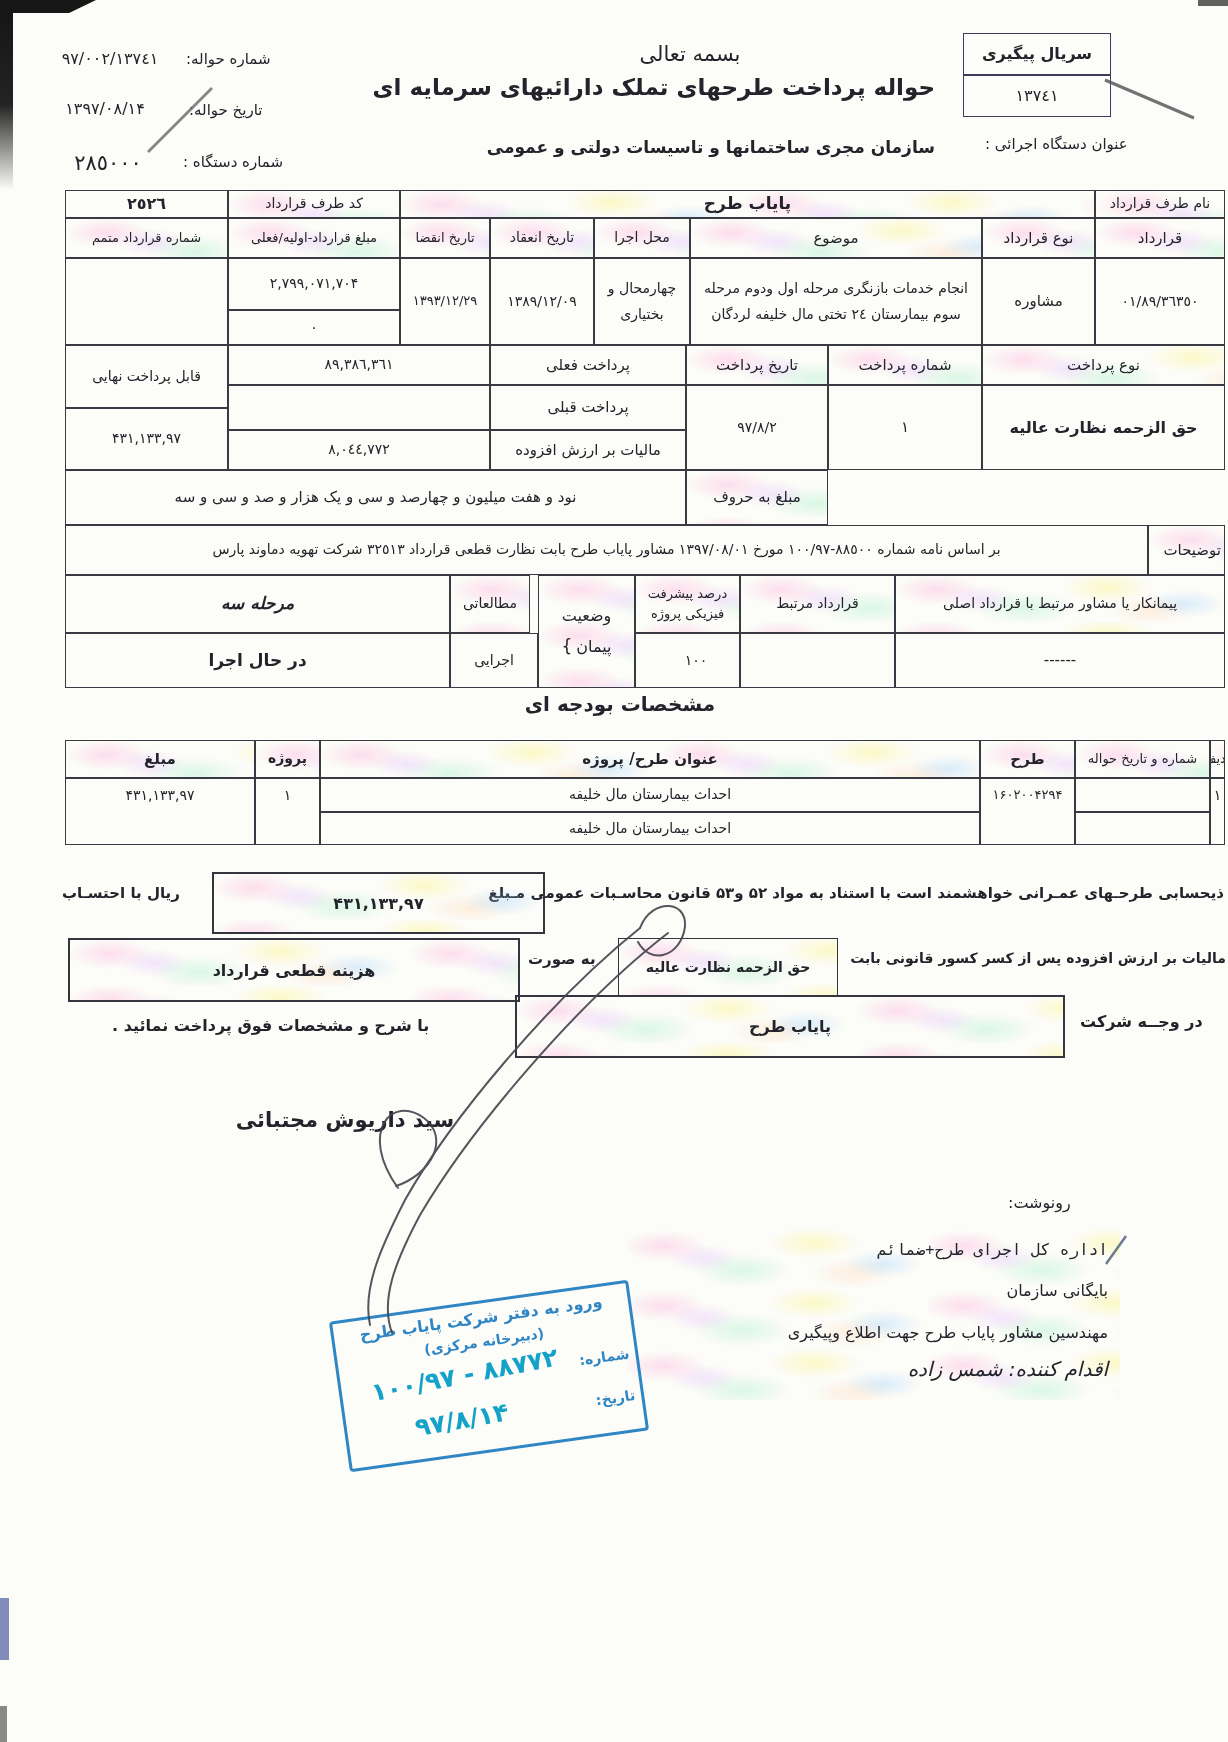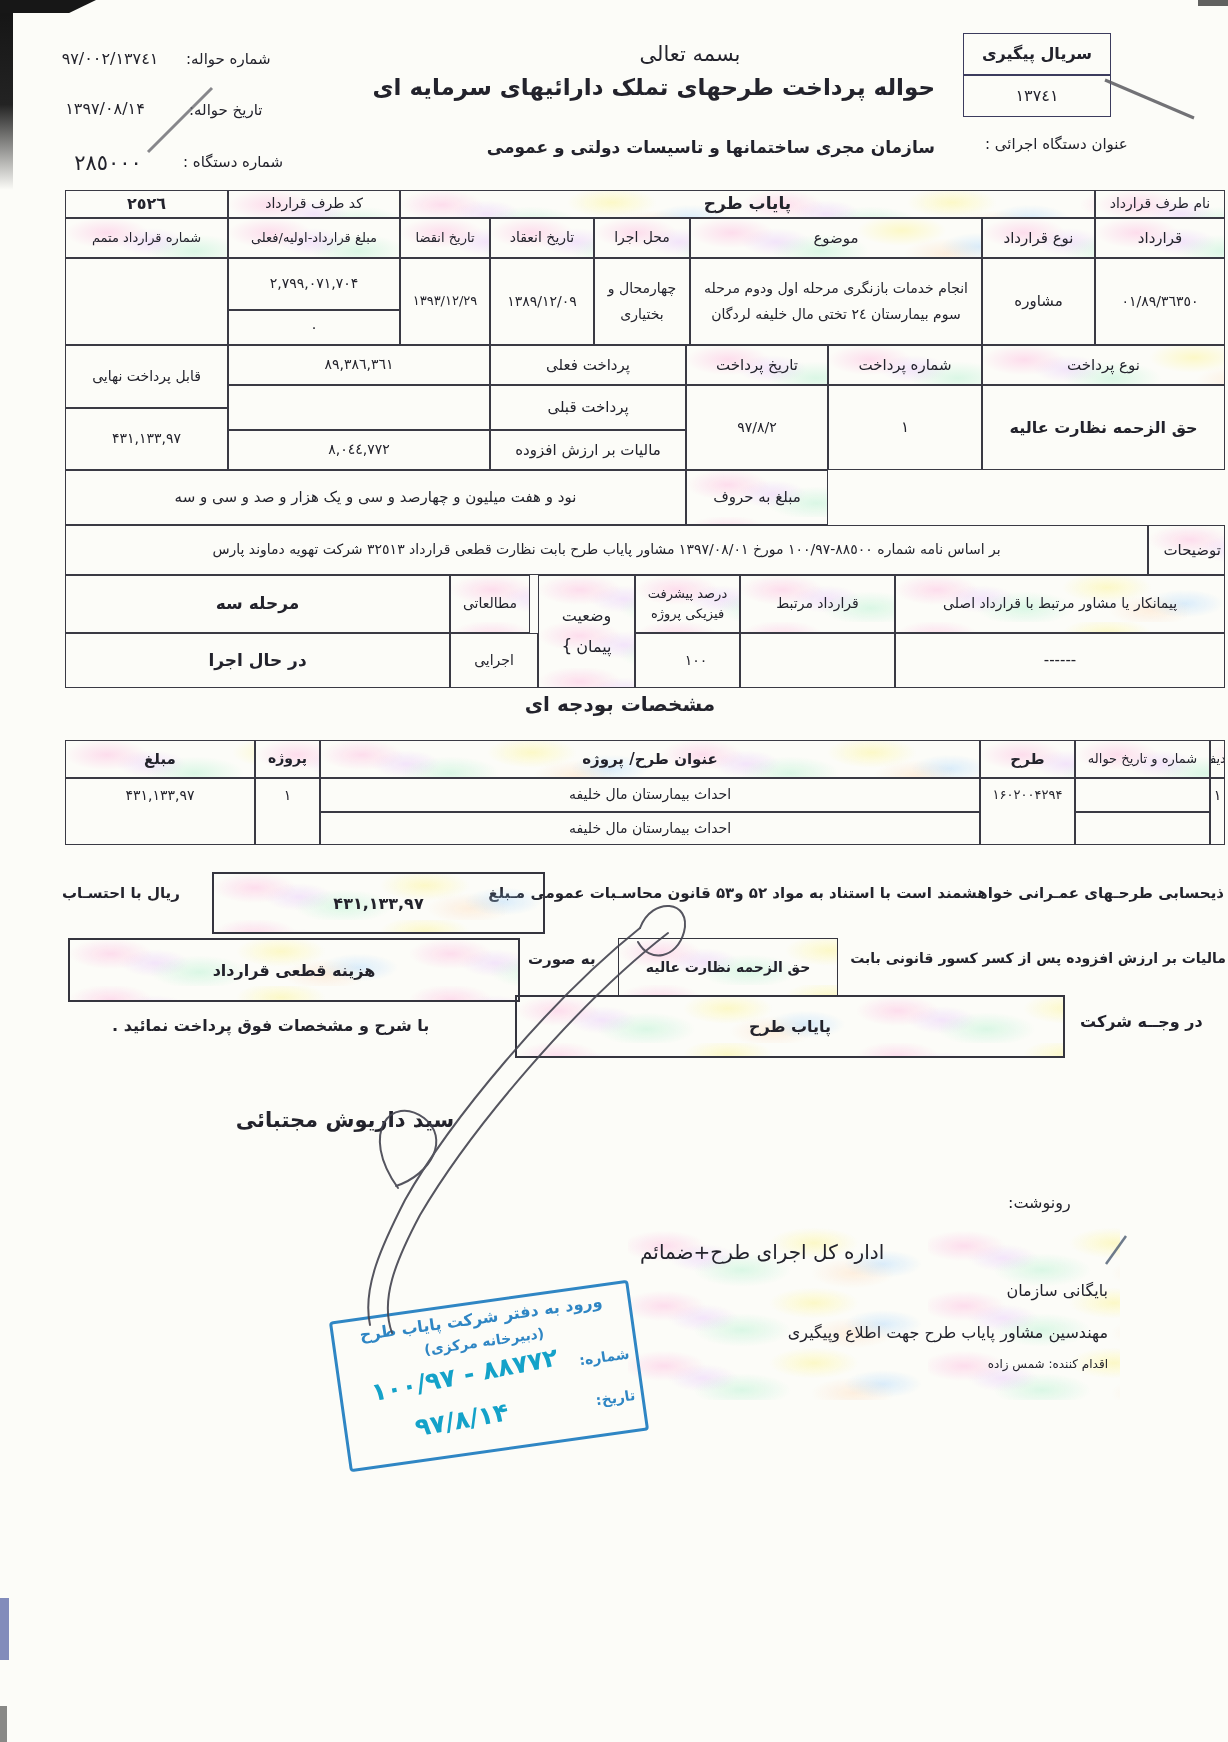--- a/index.html
+++ b/index.html
@@ -210,21 +210,21 @@
       <span class="s16">پیمان</span>
       <span class="s17" dir="ltr">{</span>
     </span>
     </div>
   <div class="cell rb" style="left:450px;top:575px;width:80px;height:58px;text-align:right;">
     <span class="s14">مطالعاتی</span>
     </div>
   <div class="cell" style="left:450px;top:633px;width:88px;height:55px;">
     <span class="s14">اجرایی</span>
     </div>
-  <div class="cell" style="left:65px;top:575px;width:385px;height:58px;">
+  <div class="cell" style="left:65px;top:575px;width:385px;height:58px;font-style:italic;">
     <span class="b s17">مرحله سه</span>
     </div>
   <div class="cell" style="left:65px;top:633px;width:385px;height:55px;">
     <span class="b s17">در حال اجرا</span>
     </div>
 
   <div class="txt b" style="left:480px;top:692px;width:280px;text-align:center;font-size:20px;">مشخصات بودجه ای</div>
 
   <div class="cell rb" style="left:65px;top:740px;width:190px;height:38px;">
     <span class="b">مبلغ</span>
@@ -286,24 +286,24 @@
   <div class="txt b" style="left:1080px;top:1012px;font-size:16px;">در وجــه شرکت</div>
   <div class="box rb" style="left:515px;top:995px;width:550px;height:63px;">
     <span class="b s15">پایاب طرح</span>
     </div>
   <div class="txt b" style="left:112px;top:1016px;font-size:16px;">با شرح و مشخصات فوق پرداخت نمائید .</div>
 
   <div class="txt b" style="left:205px;top:1108px;width:280px;text-align:center;font-size:21px;">سید داریوش مجتبائی</div>
 
   <div class="txt" style="left:1008px;top:1193px;font-size:16px;">رونوشت:</div>
   <div class="abs rb" style="left:628px;top:1228px;width:492px;height:172px;background-size:300px 60px;"></div>
-  <div class="txt" style="left:640px;top:1240px;width:468px;text-align:left;font-size:20px;">اداره کل اجرای طرح+ضمائم</div>
+  <div class="txt" style="left:640px;top:1240px;width:468px;text-align:right;font-size:16px;font-family:Liberation Mono, monospace;">اداره کل اجرای طرح+ضمائم</div>
   <div class="txt" style="left:640px;top:1281px;width:468px;text-align:right;font-size:16px;">بایگانی سازمان</div>
   <div class="txt" style="left:640px;top:1323px;width:468px;text-align:right;font-size:16px;">مهندسین مشاور پایاب طرح جهت اطلاع وپیگیری</div>
-  <div class="txt" style="left:640px;top:1357px;width:468px;text-align:right;font-size:12px;">اقدام کننده: شمس زاده</div>
+  <div class="txt" style="left:640px;top:1357px;width:468px;text-align:right;font-size:20px;font-style:italic;">اقدام کننده: شمس زاده</div>
 
   <div class="stamp">
     <div class="txt b" style="left:0;top:5px;width:100%;text-align:center;font-size:16px;">ورود به دفتر شرکت پایاب طرح</div>
     <div class="txt b" style="left:0;top:30px;width:100%;text-align:center;font-size:14px;">(دبیرخانه مرکزی)</div>
     <div class="txt b" style="right:6px;top:62px;font-size:14px;">شماره:</div>
     <div class="txt b" style="right:6px;top:104px;font-size:14px;">تاریخ:</div>
     <div class="txt hand" style="left:8px;top:54px;width:232px;text-align:center;transform:rotate(-3deg);">٨٨٧٧٢ - ١٠٠/٩٧</div>
     <div class="txt hand" style="left:30px;top:98px;width:170px;text-align:center;transform:rotate(-2deg);">٩٧/٨/١۴</div>
   </div>
 

